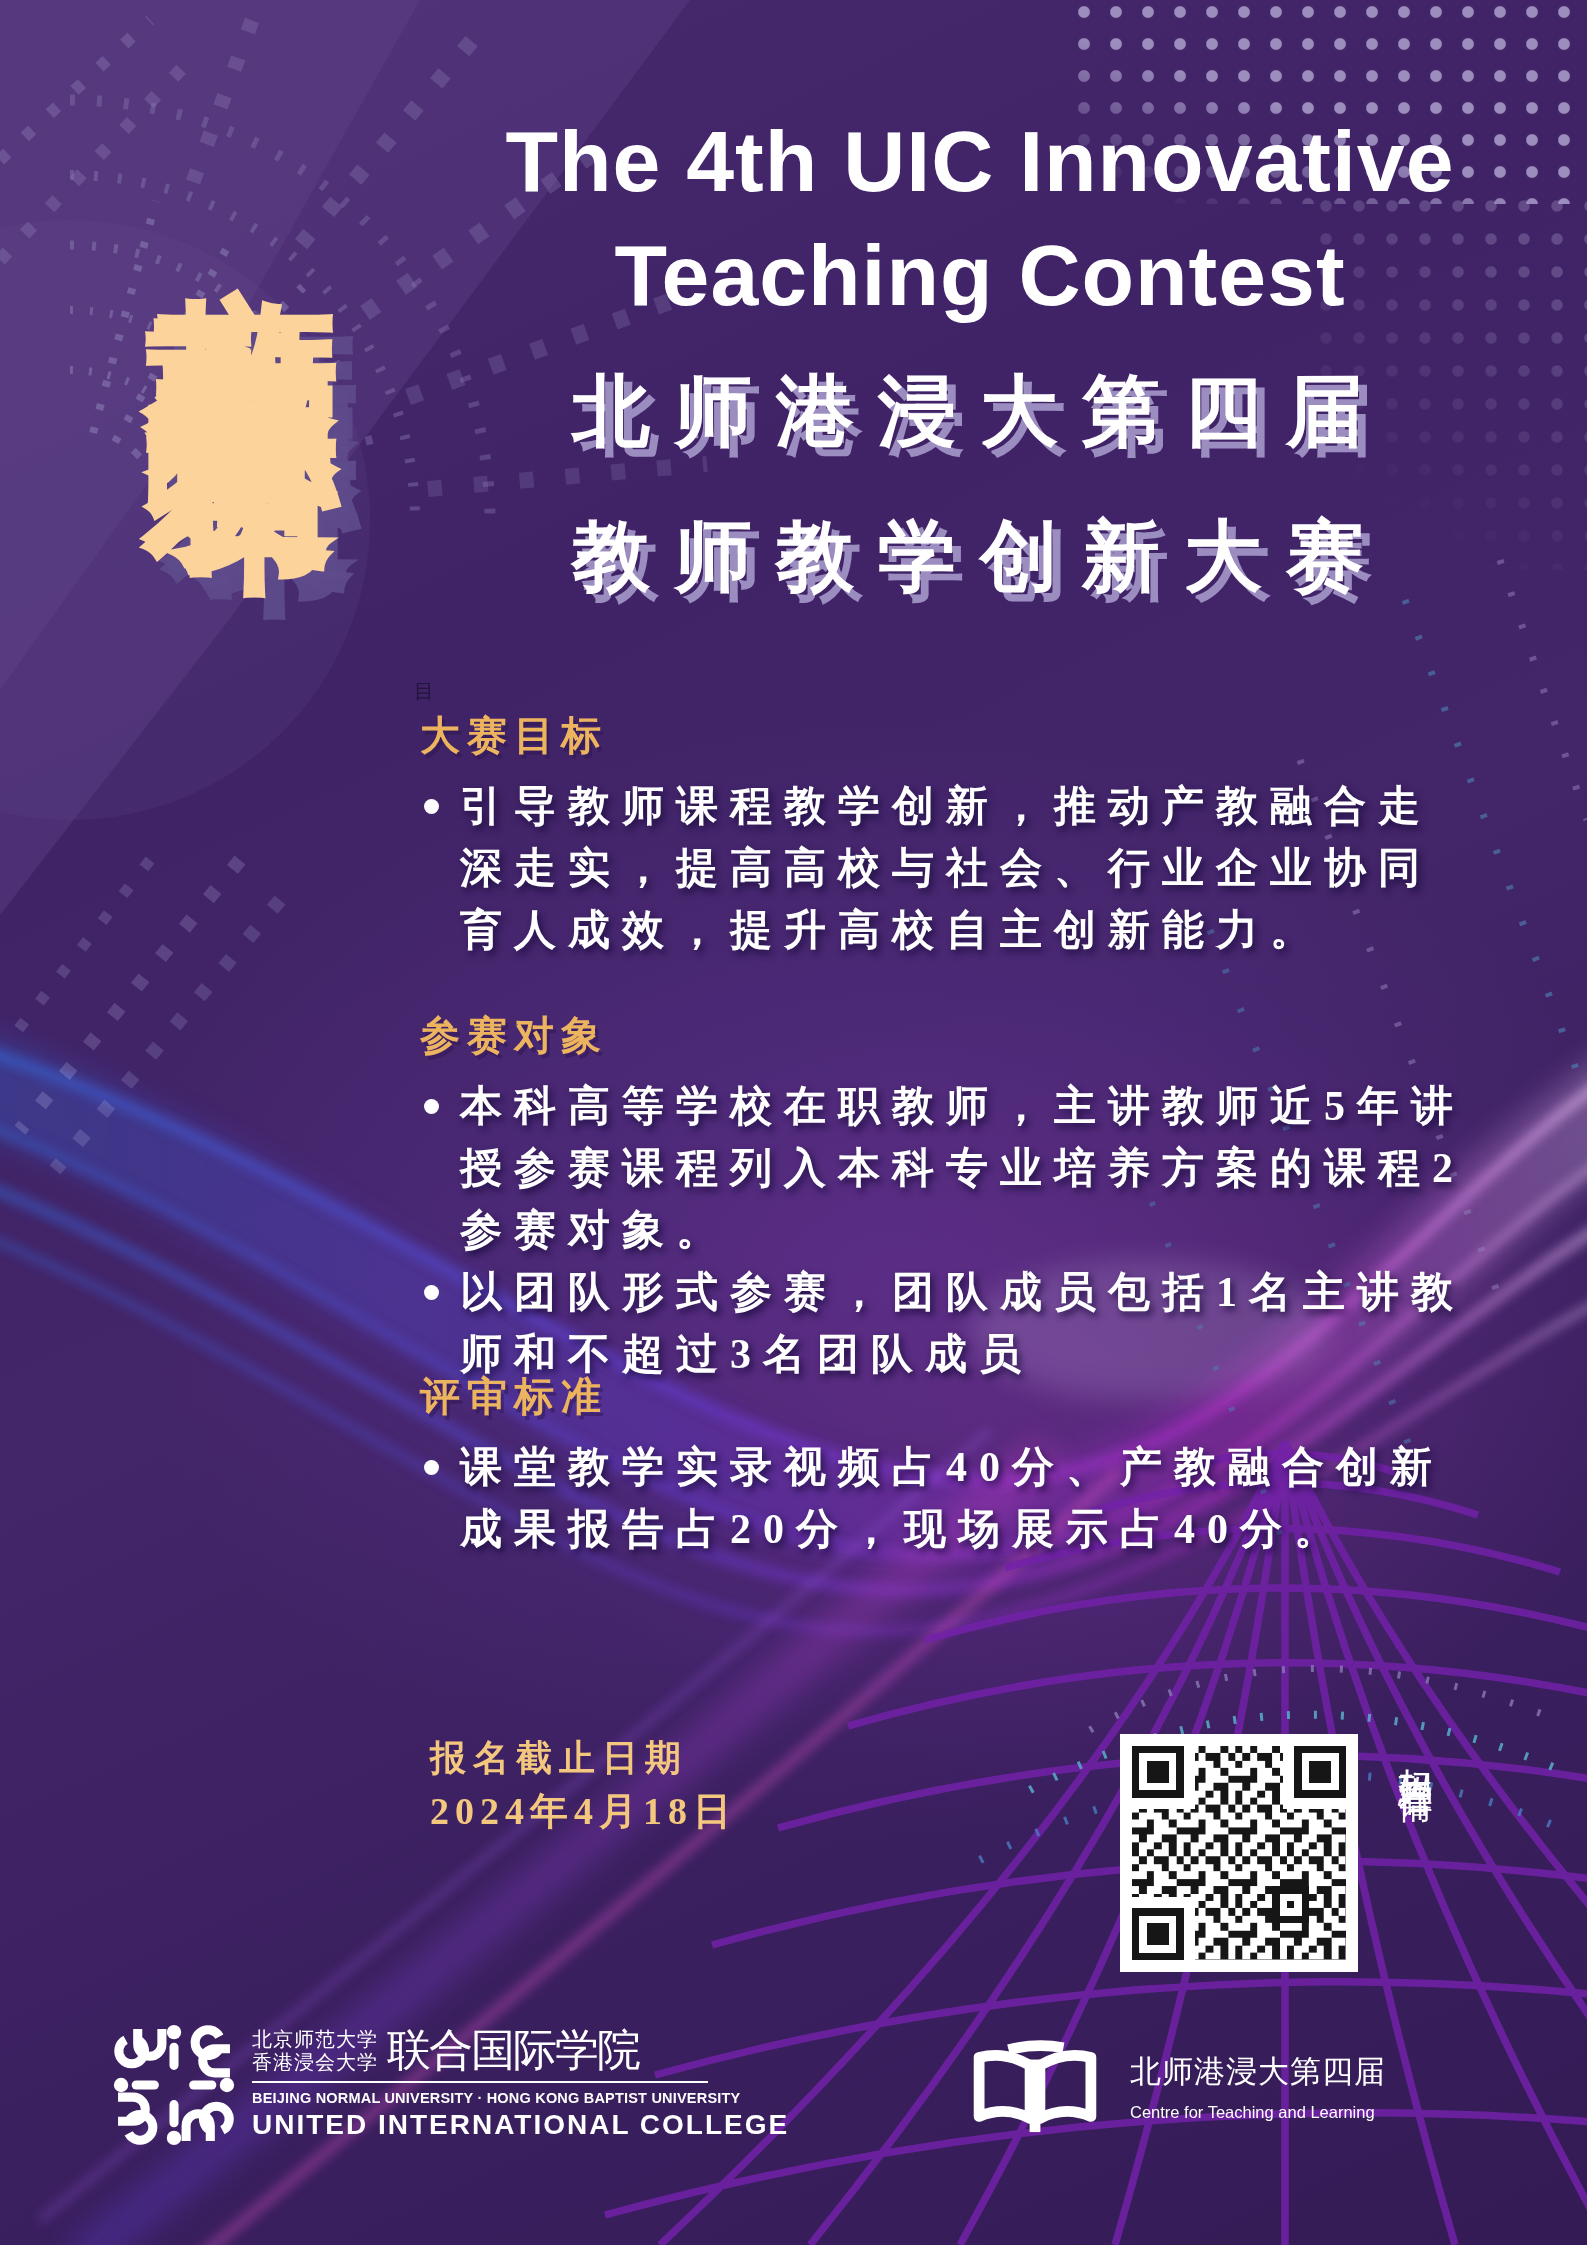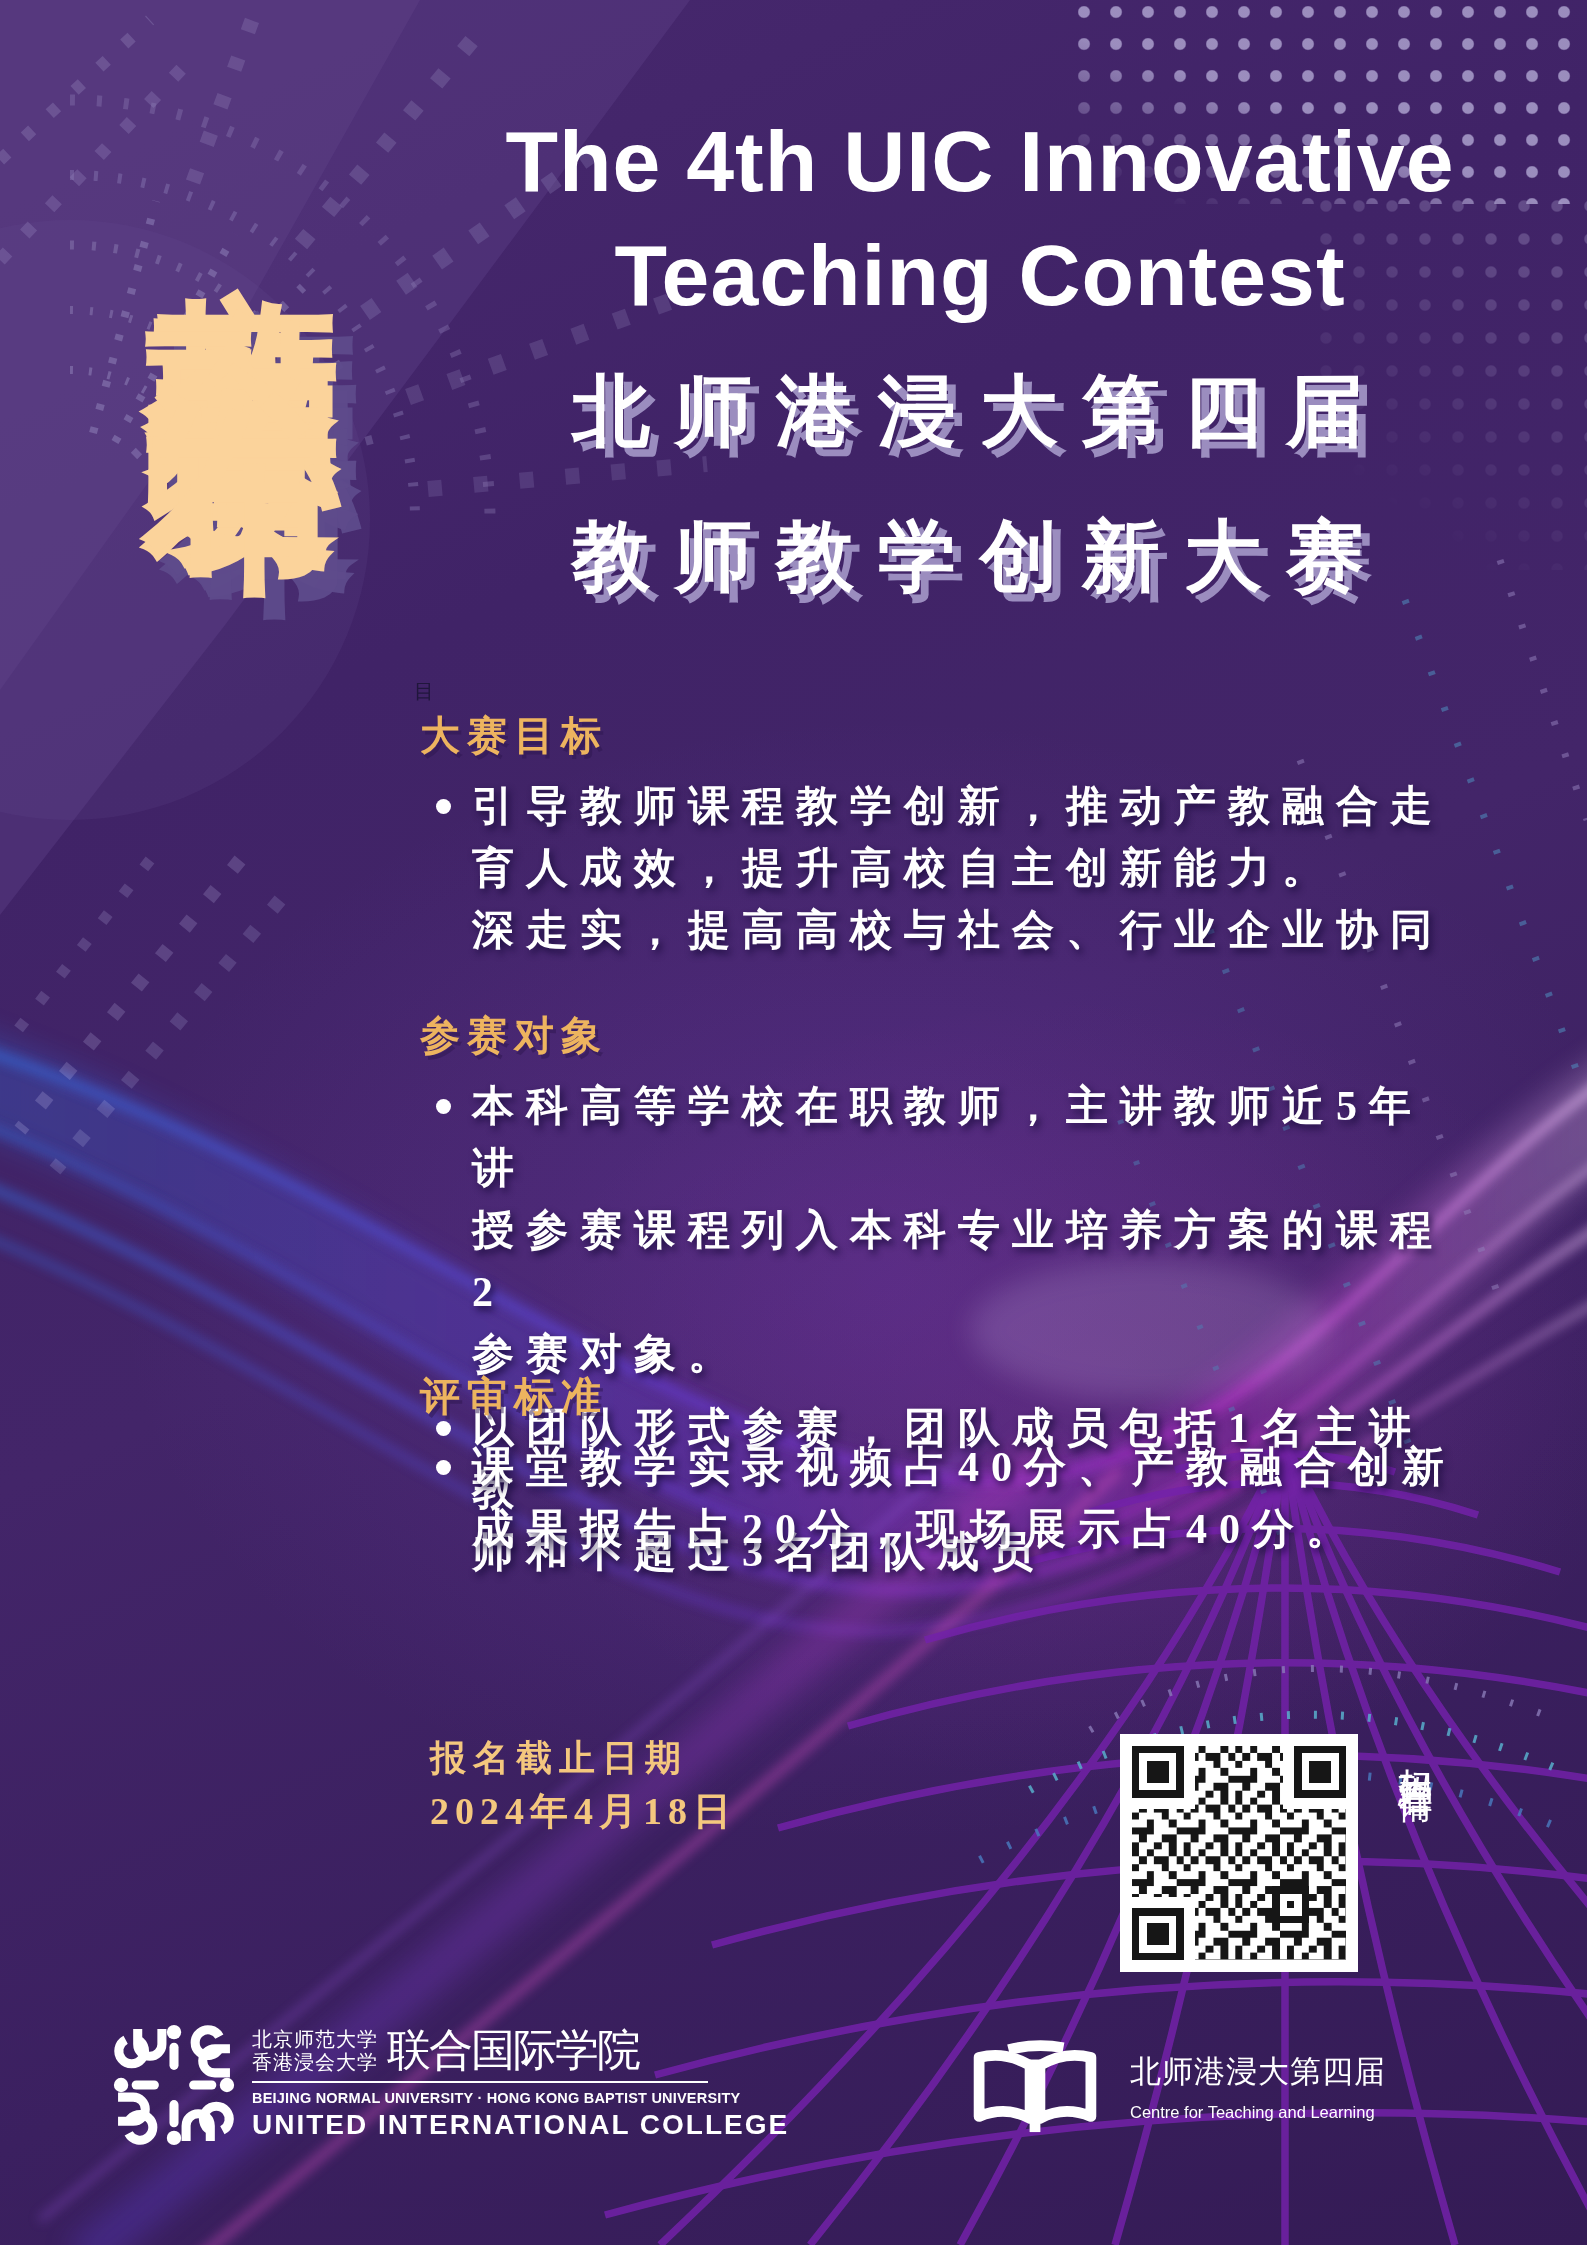--- a/index.html
+++ b/index.html
@@ -32,21 +32,21 @@
   }
   .titleblock{position:absolute;left:400px;top:104px;width:1160px;text-align:center;z-index:2;}
   .t-en{font-family:"Liberation Sans","DejaVu Sans",sans-serif;font-weight:700;font-size:86px;line-height:114px;letter-spacing:1px;color:#fff;}
   .t-zh{margin-top:14px;font-weight:700;font-size:78px;line-height:131px;letter-spacing:24px;color:#fff;
         text-shadow:9px 9px 0 rgba(160,148,196,0.95);}
   .stray{position:absolute;left:414px;top:678px;z-index:2;font-size:20px;color:#20163c;}
   .sec{position:absolute;left:420px;width:1060px;z-index:2;}
   .sec h2{margin:0;font-size:40px;font-weight:700;letter-spacing:7px;color:#edb45f;text-shadow:3px 4px 0 rgba(46,22,80,0.5);}
   .bullets{margin-top:12px;font-size:42px;font-weight:700;line-height:62px;letter-spacing:12px;
            text-shadow:3px 4px 7px rgba(25,10,60,0.85);}
-  .bullet{position:relative;margin:12px;padding-left:40px;}
+  .bullet{position:relative;margin:0;padding-left:40px;}
   .bullet::before{content:"";position:absolute;left:4px;top:24px;width:15px;height:15px;border-radius:50%;background:#fff;}
   .bl{display:block;}
   .sec--goals{top:708px;}
   .sec--who{top:1008px;}
   .sec--criteria{top:1369px;}
   .deadline{position:absolute;left:430px;top:1732px;z-index:2;color:#f4c77e;font-weight:700;}
   .deadline .lab{font-size:36px;letter-spacing:7px;line-height:52px;}
   .deadline .date{font-size:38px;letter-spacing:6px;line-height:54px;}
   .qr{position:absolute;left:1120px;top:1734px;width:238px;height:238px;background:#ffffff;
       box-sizing:border-box;padding:12px;z-index:3;}
@@ -179,22 +179,22 @@
     <div class="t-zh">教师教学创新大赛</div>
   </div>
 
   <span class="stray">目</span>
 
   <section class="sec sec--goals">
     <h2>大赛目标</h2>
     <div class="bullets">
       <p class="bullet">
         <span class="bl">引导教师课程教学创新，推动产教融合走</span>
+        <span class="bl">深走实，提高高校与社会、行业企业协同</span>
         <span class="bl">育人成效，提升高校自主创新能力。</span>
-        <span class="bl">深走实，提高高校与社会、行业企业协同</span>
       </p>
     </div>
   </section>
 
   <section class="sec sec--who">
     <h2>参赛对象</h2>
     <div class="bullets">
       <p class="bullet">
         <span class="bl">本科高等学校在职教师，主讲教师近5年讲</span>
         <span class="bl">授参赛课程列入本科专业培养方案的课程2</span>

